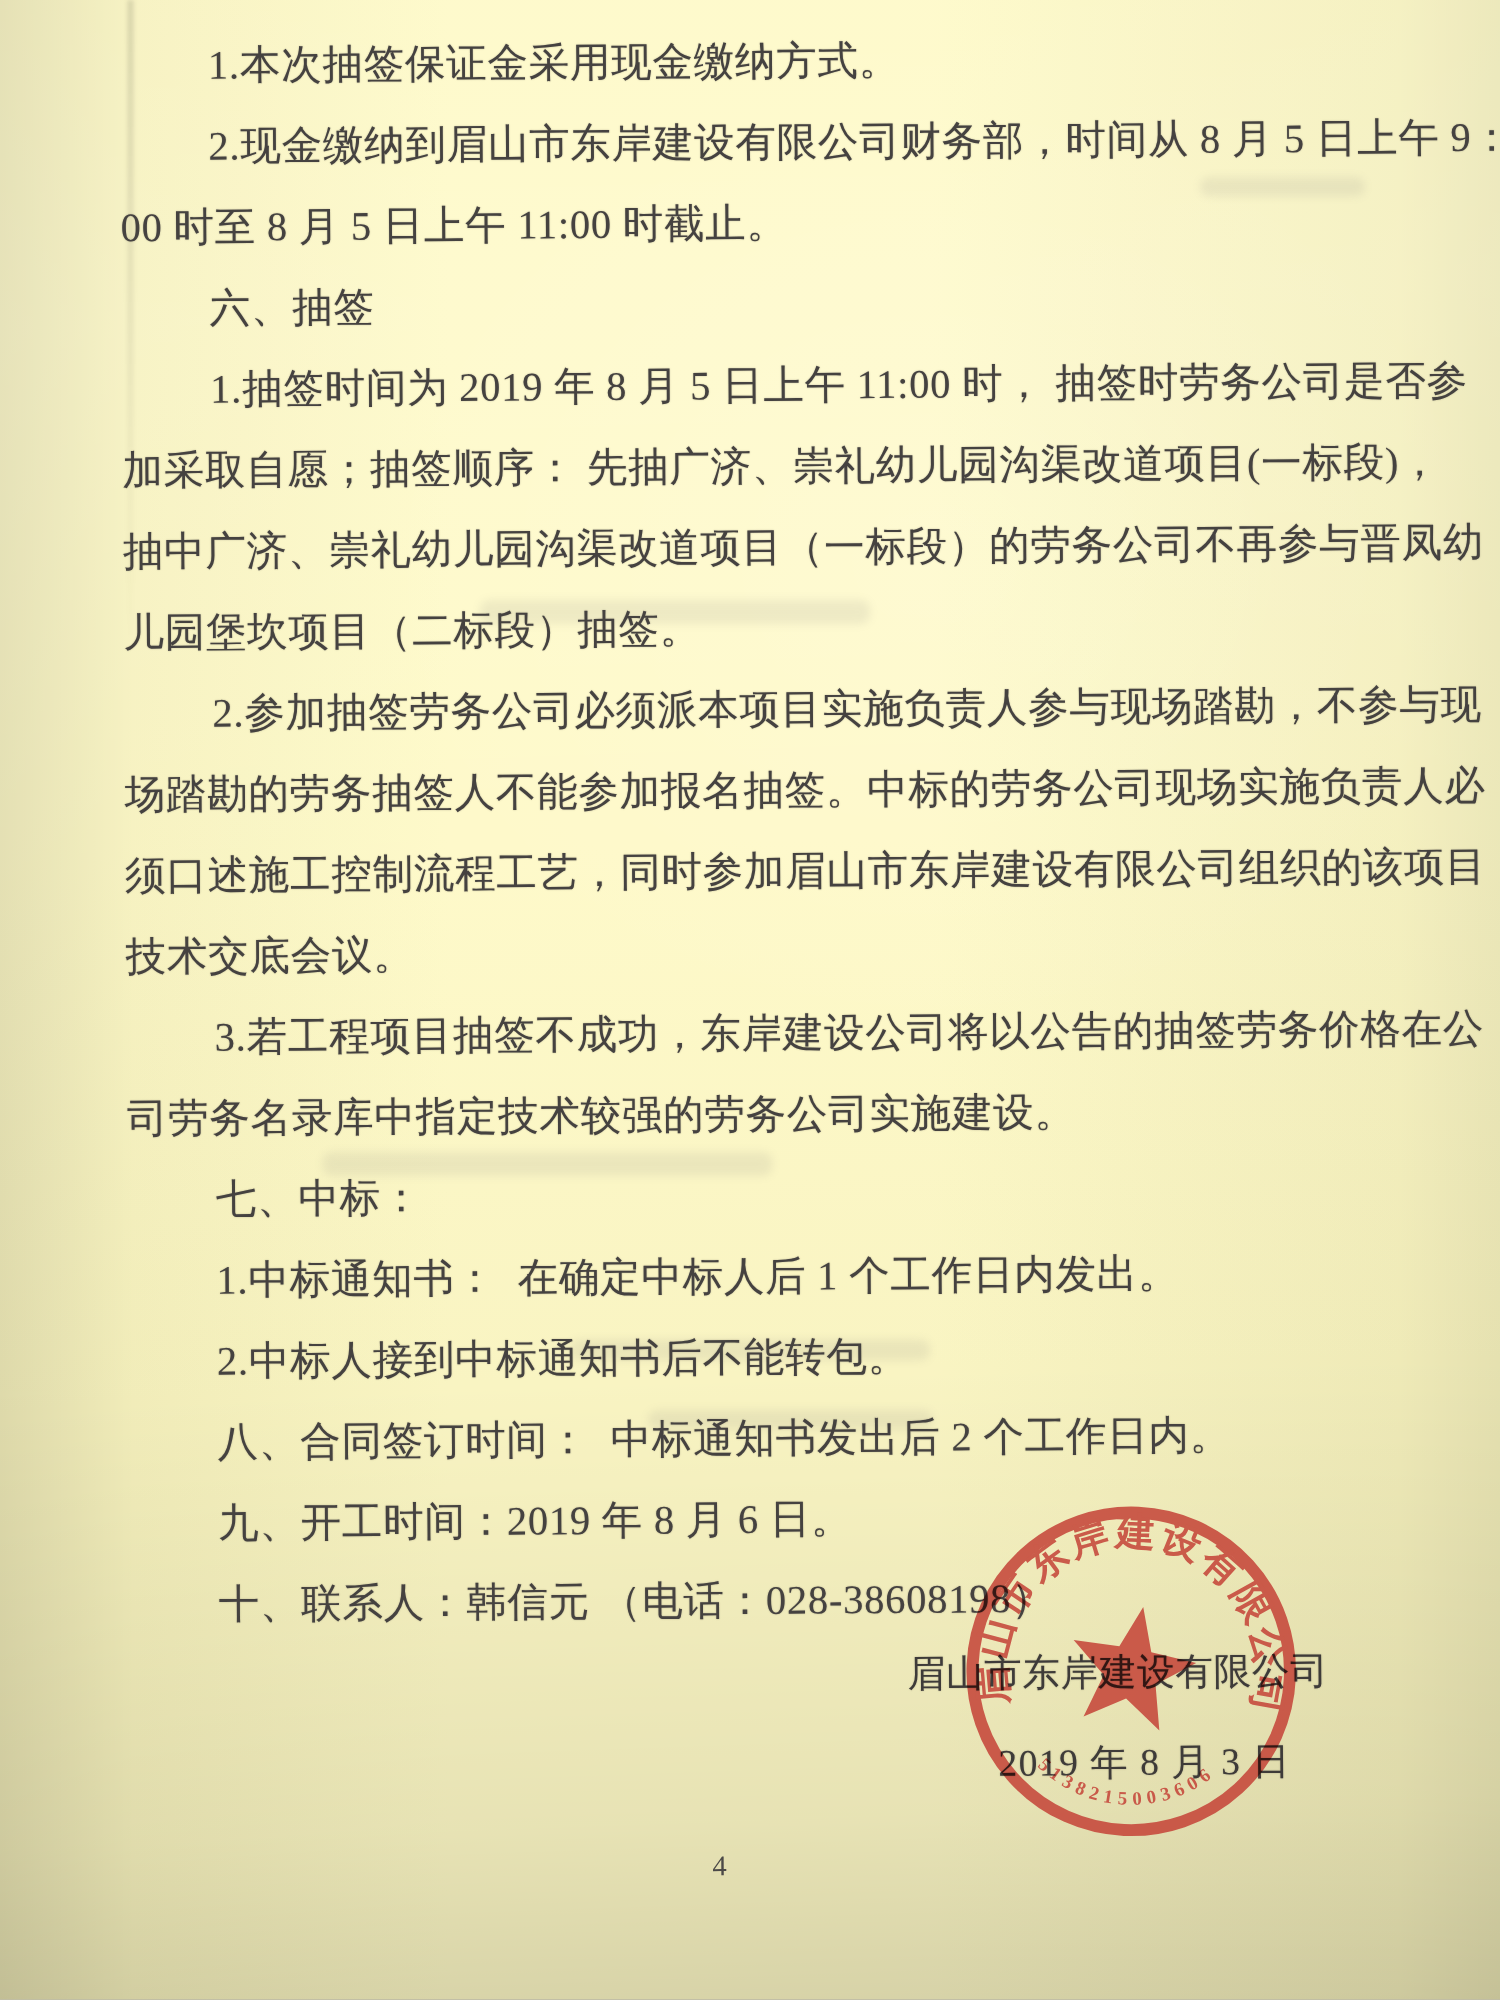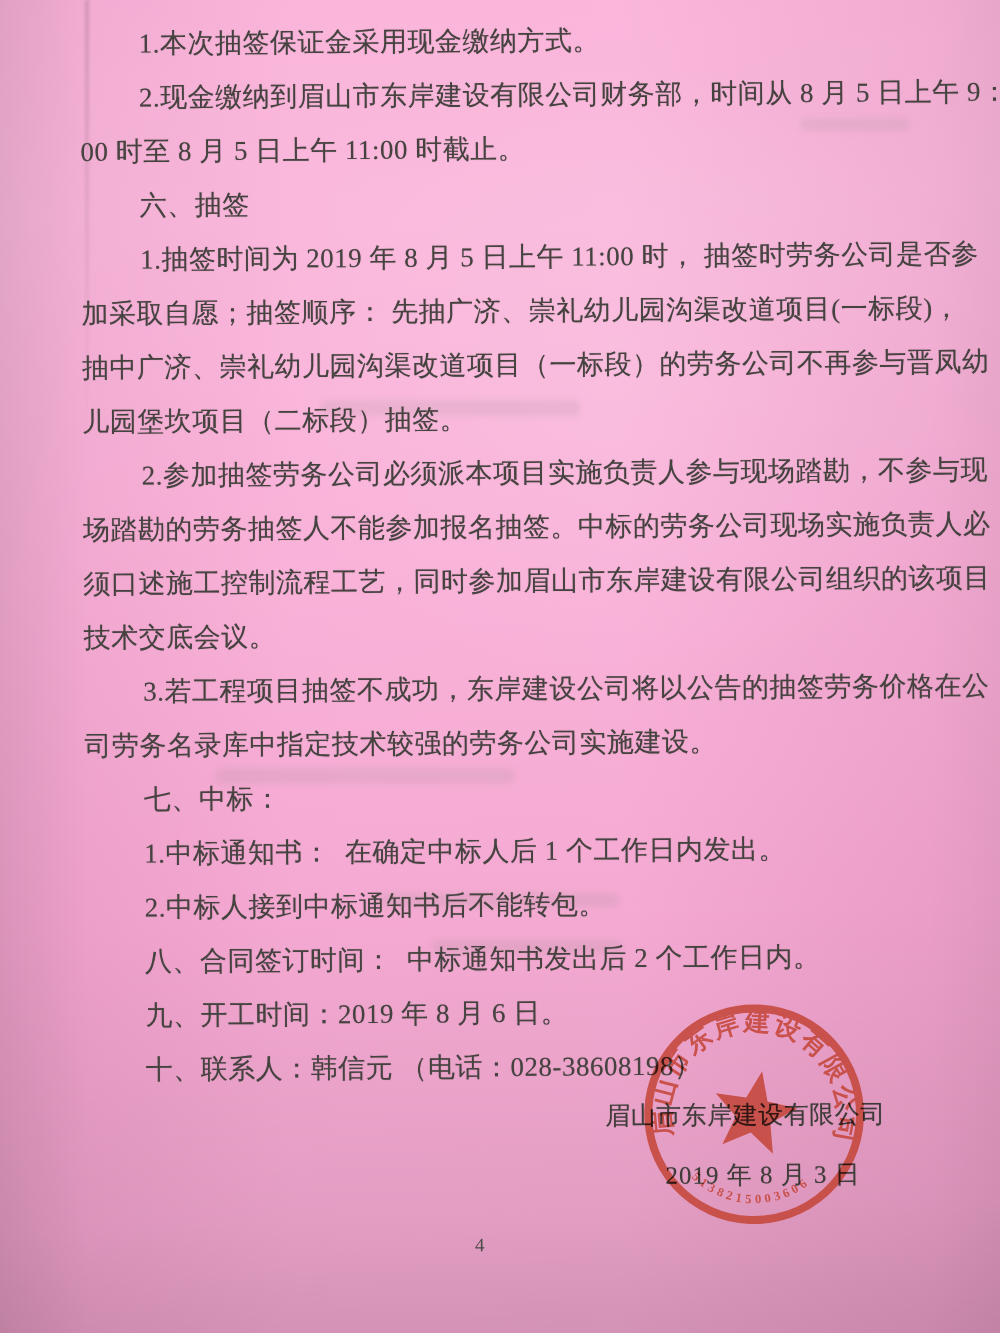--- a/index.html
+++ b/index.html
@@ -1,21 +1,21 @@
 <!DOCTYPE html>
 <html><head>
 <meta charset="utf-8">
 <style>
   * { margin: 0; padding: 0; box-sizing: border-box; }
   html, body { background: #9a9794; }
   .photo {
     position: relative;
     width: 1000px;
     height: 1333px;
-    background: #f9a8d4;
+    background: #fef9c3;
     overflow: hidden;
     font-family: "Liberation Serif", "DejaVu Serif", serif;
     padding-left: 40px;
   }
   .paper-shading {
     position: absolute; inset: 0; pointer-events: none;
     background:
       radial-gradient(ellipse 55% 35% at 62% 28%, rgba(255,255,255,0.10), rgba(255,255,255,0) 70%),
       linear-gradient(178deg,
         rgba(255,255,255,0.10) 0%, rgba(255,255,255,0.15) 16%,

